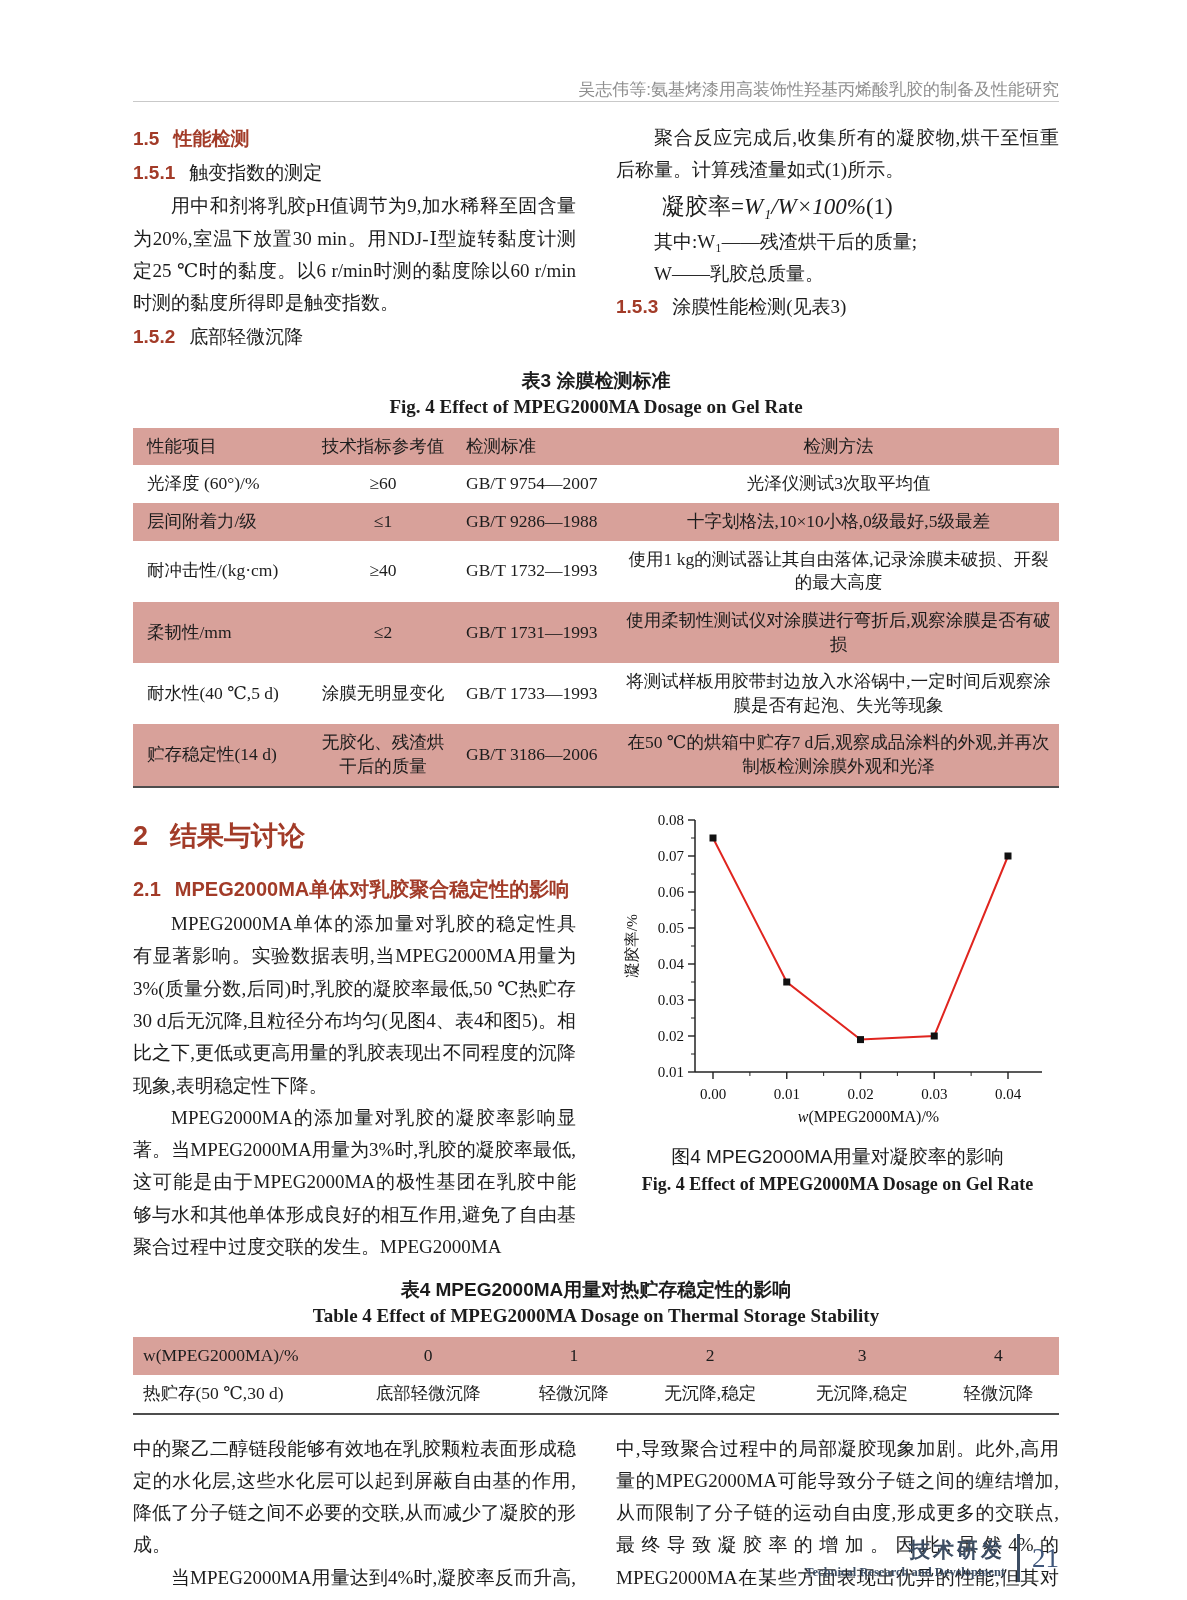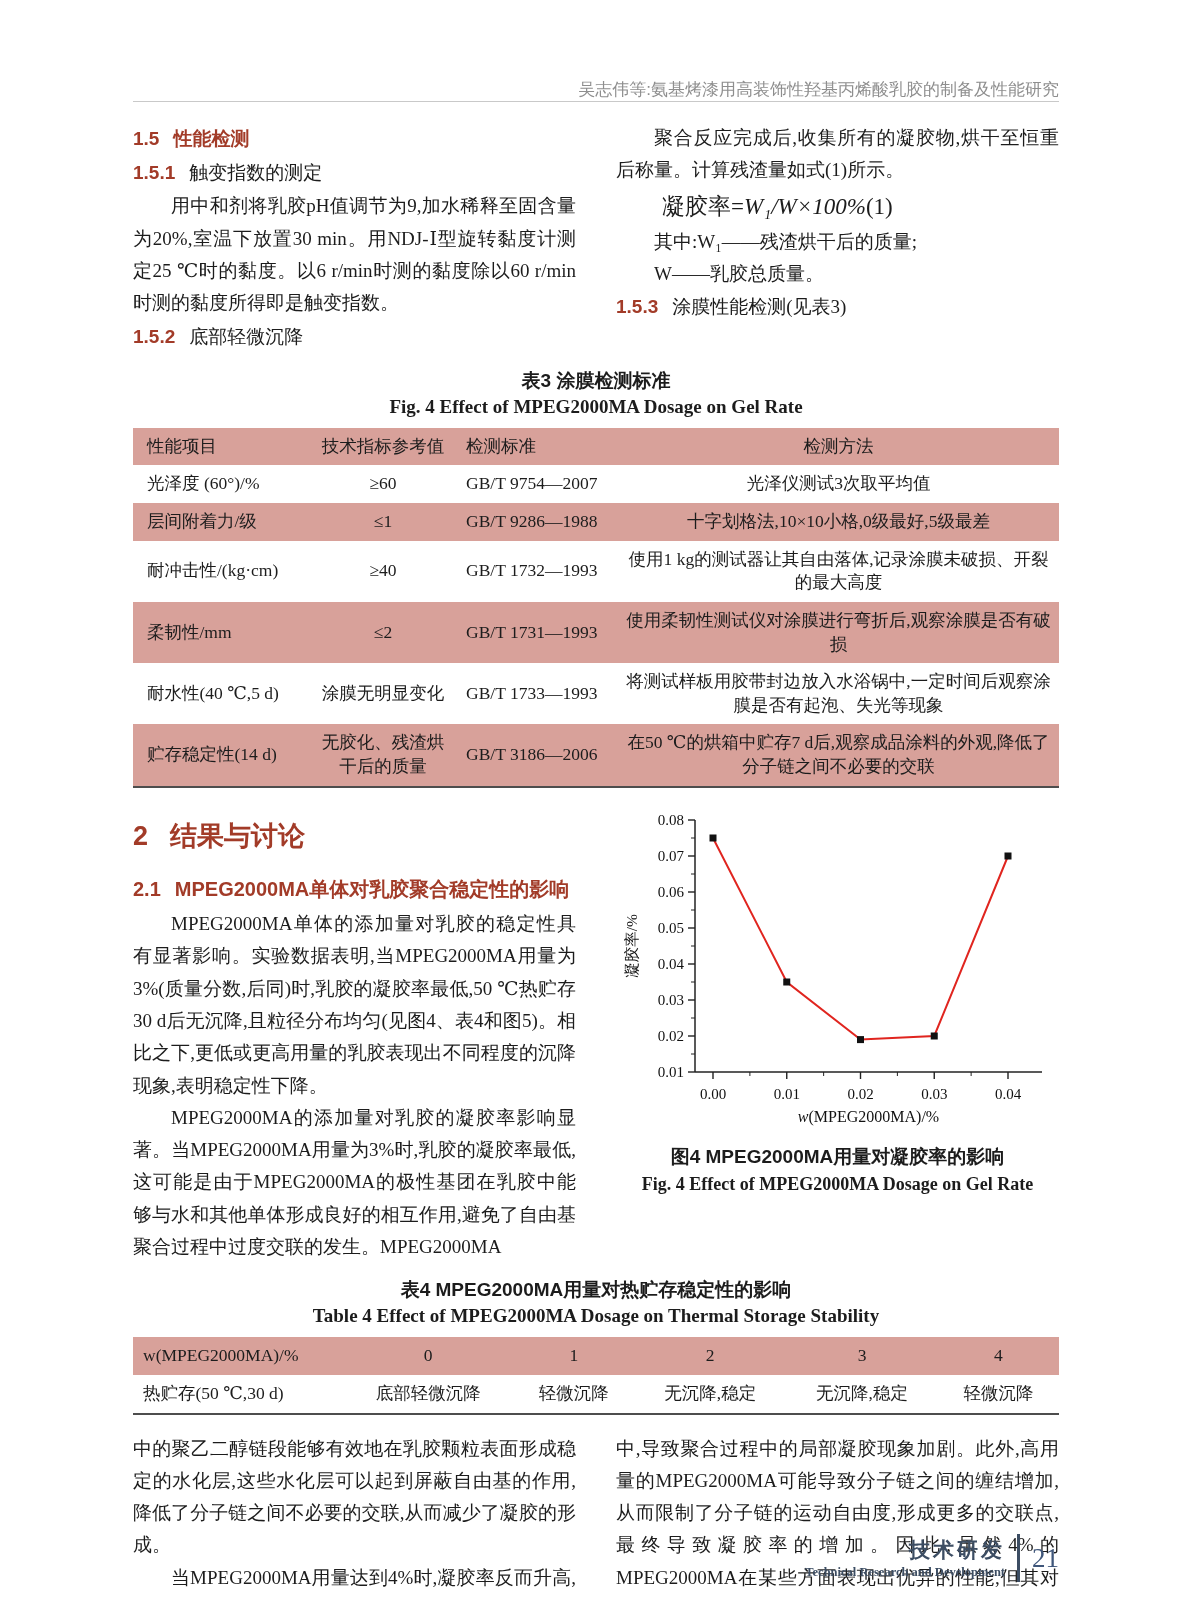--- a/index.html
+++ b/index.html
@@ -66,21 +66,21 @@
   table.data-table thead tr{background:var(--pink);}
   #table3 tbody tr:nth-child(even){background:var(--pink);}
   #table3 th:nth-child(1), #table3 td:nth-child(1){text-align:left;width:175px;padding-left:14px;}
   #table3 th:nth-child(2), #table3 td:nth-child(2){width:150px;}
   #table3 th:nth-child(3), #table3 td:nth-child(3){text-align:left;width:160px;}
   #table4 th:nth-child(1), #table4 td:nth-child(1){text-align:left;width:210px;padding-left:10px;}
 
   
   .figure{display:flex;flex-direction:column;align-items:center;}
   .fig-cap-cn{font-family:"Liberation Sans","DejaVu Sans",sans-serif;
-    font-weight:bold;font-size:19px;margin-top:10px;}
+    font-weight:normal;font-size:19px;margin-top:10px;}
   .fig-cap-en{text-align:center;font-family:"Liberation Serif",serif;
     font-weight:bold;font-size:18px;margin-top:4px;}
 
   
   .sec-gap{margin-top:16px;}
 
   
   .page-footer{position:absolute;right:128px;top:1534px;display:flex;align-items:center;gap:12px;}
   .footer-text{text-align:right;color:var(--footerblue);}
   .footer-cn{font-family:"Liberation Sans","DejaVu Sans",sans-serif;font-weight:bold;font-size:21px;letter-spacing:3px;}
@@ -164,21 +164,21 @@
           <tr>
             <td>耐水性(40 ℃,5 d)</td>
             <td>涂膜无明显变化</td>
             <td>GB/T 1733—1993</td>
             <td>将测试样板用胶带封边放入水浴锅中,一定时间后观察涂膜是否有起泡、失光等现象</td>
           </tr>
           <tr>
             <td>贮存稳定性(14 d)</td>
             <td>无胶化、残渣烘干后的质量</td>
             <td>GB/T 3186—2006</td>
-            <td>在50 ℃的烘箱中贮存7 d后,观察成品涂料的外观,降低了分子链之间不必要的交联</td>
+            <td>在50 ℃的烘箱中贮存7 d后,观察成品涂料的外观,并再次制板检测涂膜外观和光泽</td>
           </tr>
         </tbody>
     </table>
 
     <div class="cols sec-gap">
       <div class="col">
         <div class="h-main">
           <span class="num">2</span><span>结果与讨论</span>
         </div>
         <div class="h-sec">

